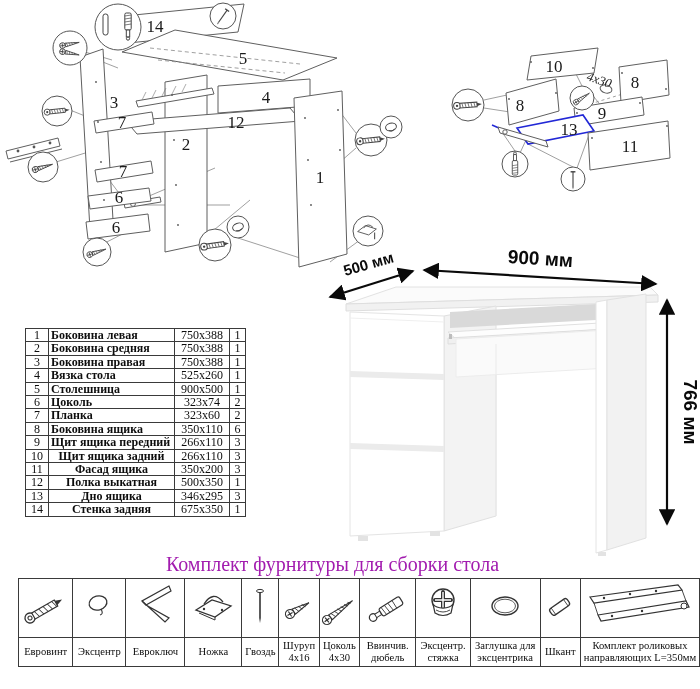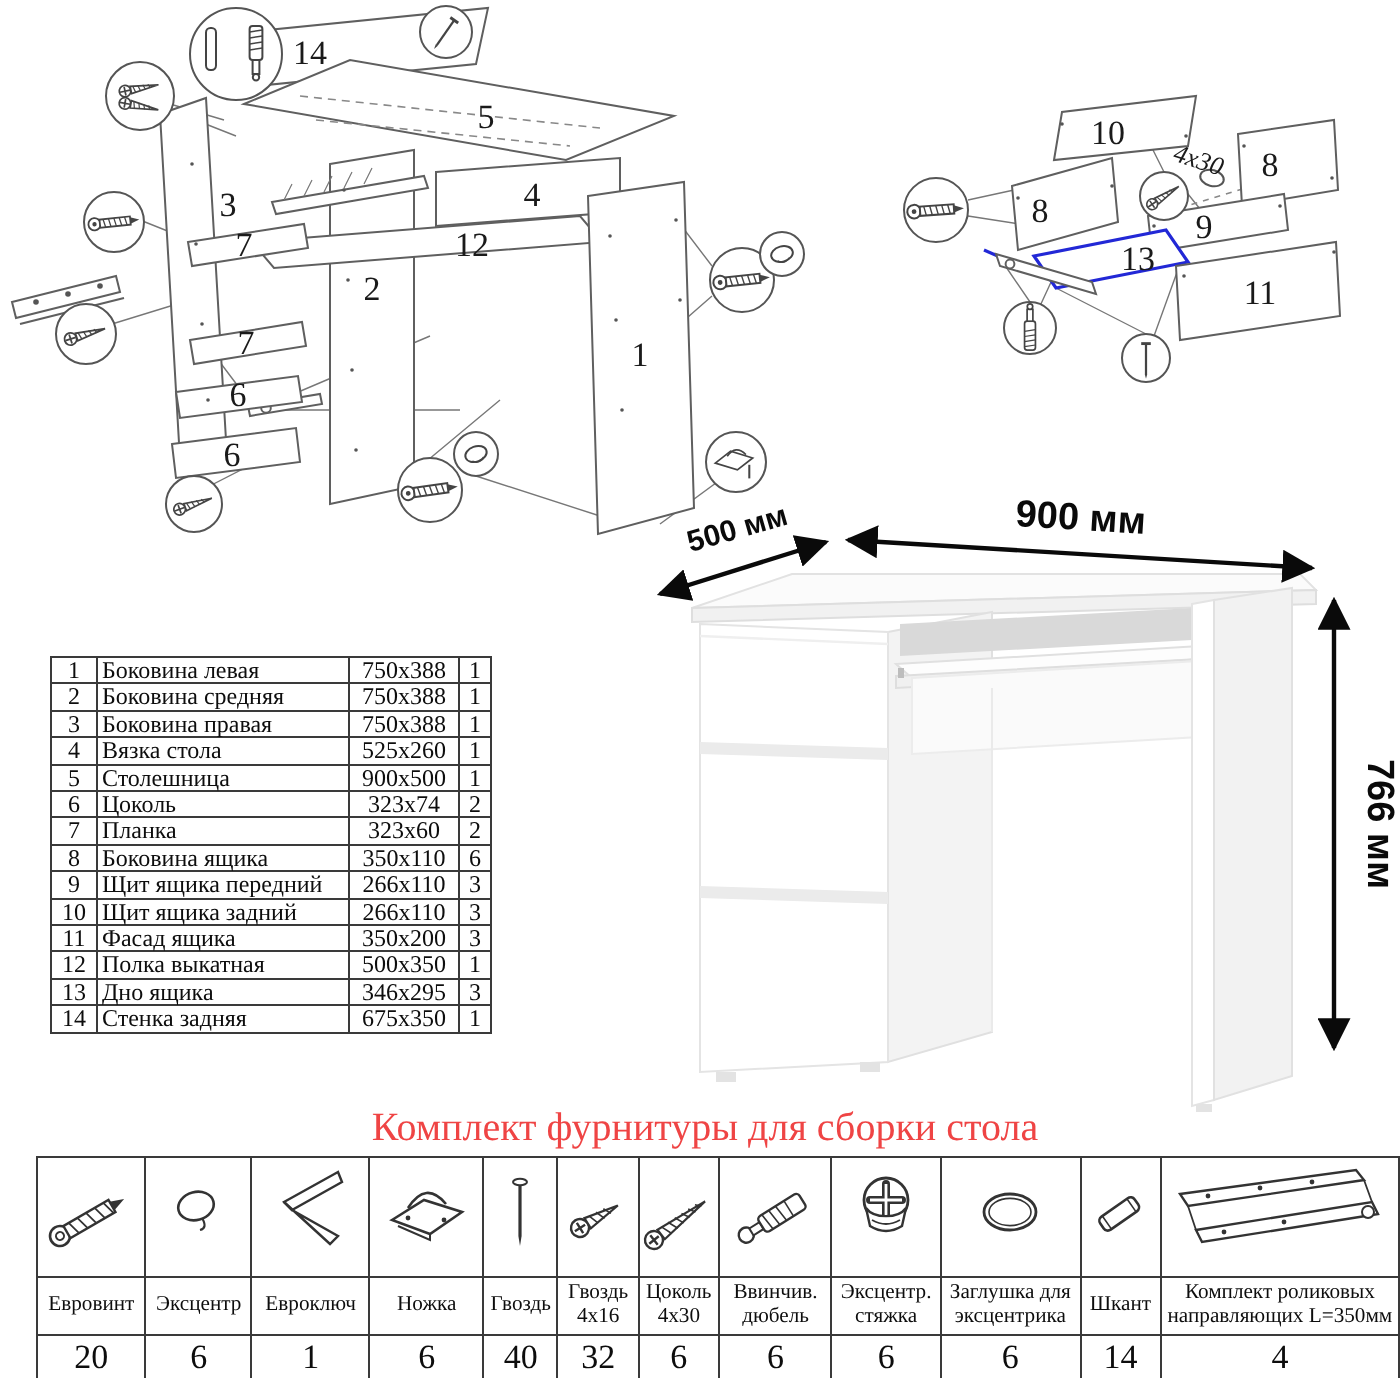--- a/index.html
+++ b/index.html
@@ -14,29 +14,29 @@
   .dim-label-sm{font-family:"Liberation Sans",sans-serif;font-weight:bold;font-size:15px;fill:#0a0a0a;}
   .note-label{font-size:13px;font-style:italic;}
 
   
   .parts-table{left:25px;top:328px;border-collapse:collapse;}
   .parts-table td{
     border:1px solid #3a3a3a;font-size:12px;line-height:12.4px;
     padding:0 2px;white-space:nowrap;color:#0d0d0d;
   }
   .c-num{width:18px;text-align:center;}
-  .c-name{width:121px;text-align:left;}
-  .c-name.centered{text-align:left;}
+  .c-name{width:121px;text-align:left;font-weight:bold;}
+  .c-name.centered{text-align:center;}
   .c-size{width:50px;text-align:center;}
   .c-qty{width:11px;text-align:center;}
 
   
   .sheet-title{
     left:0;top:553px;width:665px;text-align:center;
-    font-size:20px;color:#ef4444;padding-left:20px;
+    font-size:20px;color:#a21caf;
   }
 
   
   .hw-table{left:18px;top:578px;border-collapse:collapse;table-layout:fixed;}
   .hw-table td{border:1px solid #3a3a3a;text-align:center;vertical-align:middle;padding:0;}
   .hw-icon-cell{height:56px;}
   .hw-label{font-size:10.6px;line-height:12px;height:28px;color:#0d0d0d;}
   .hw-qty{font-size:17px;height:22px;color:#0d0d0d;}
 
   .ln{stroke:#5f5f5f;stroke-width:1;fill:#ffffff;}
@@ -535,36 +535,22 @@
             <circle cx="60" cy="32" r="1.2" fill="#333"></circle>
         </svg>
       </td>
     </tr>
     <tr>
       <td class="hw-label">Евровинт</td>
       <td class="hw-label">Эксцентр</td>
       <td class="hw-label">Евроключ</td>
       <td class="hw-label">Ножка</td>
       <td class="hw-label">Гвоздь</td>
-      <td class="hw-label">Гвоздь 4x16</td>
+      <td class="hw-label">Шуруп 4x16</td>
       <td class="hw-label">Цоколь 4x30</td>
       <td class="hw-label">Ввинчив. дюбель</td>
       <td class="hw-label">Эксцентр. стяжка</td>
       <td class="hw-label">Заглушка для эксцентрика</td>
       <td class="hw-label">Шкант</td>
       <td class="hw-label">Комплект роликовых направляющих L=350мм</td>
     </tr>
-    <tr>
-      <td class="hw-qty">20</td>
-      <td class="hw-qty">6</td>
-      <td class="hw-qty">1</td>
-      <td class="hw-qty">6</td>
-      <td class="hw-qty">40</td>
-      <td class="hw-qty">32</td>
-      <td class="hw-qty">6</td>
-      <td class="hw-qty">6</td>
-      <td class="hw-qty">6</td>
-      <td class="hw-qty">6</td>
-      <td class="hw-qty">14</td>
-      <td class="hw-qty">4</td>
-    </tr>
   </tbody>
 </table>
 
 </body></html>

